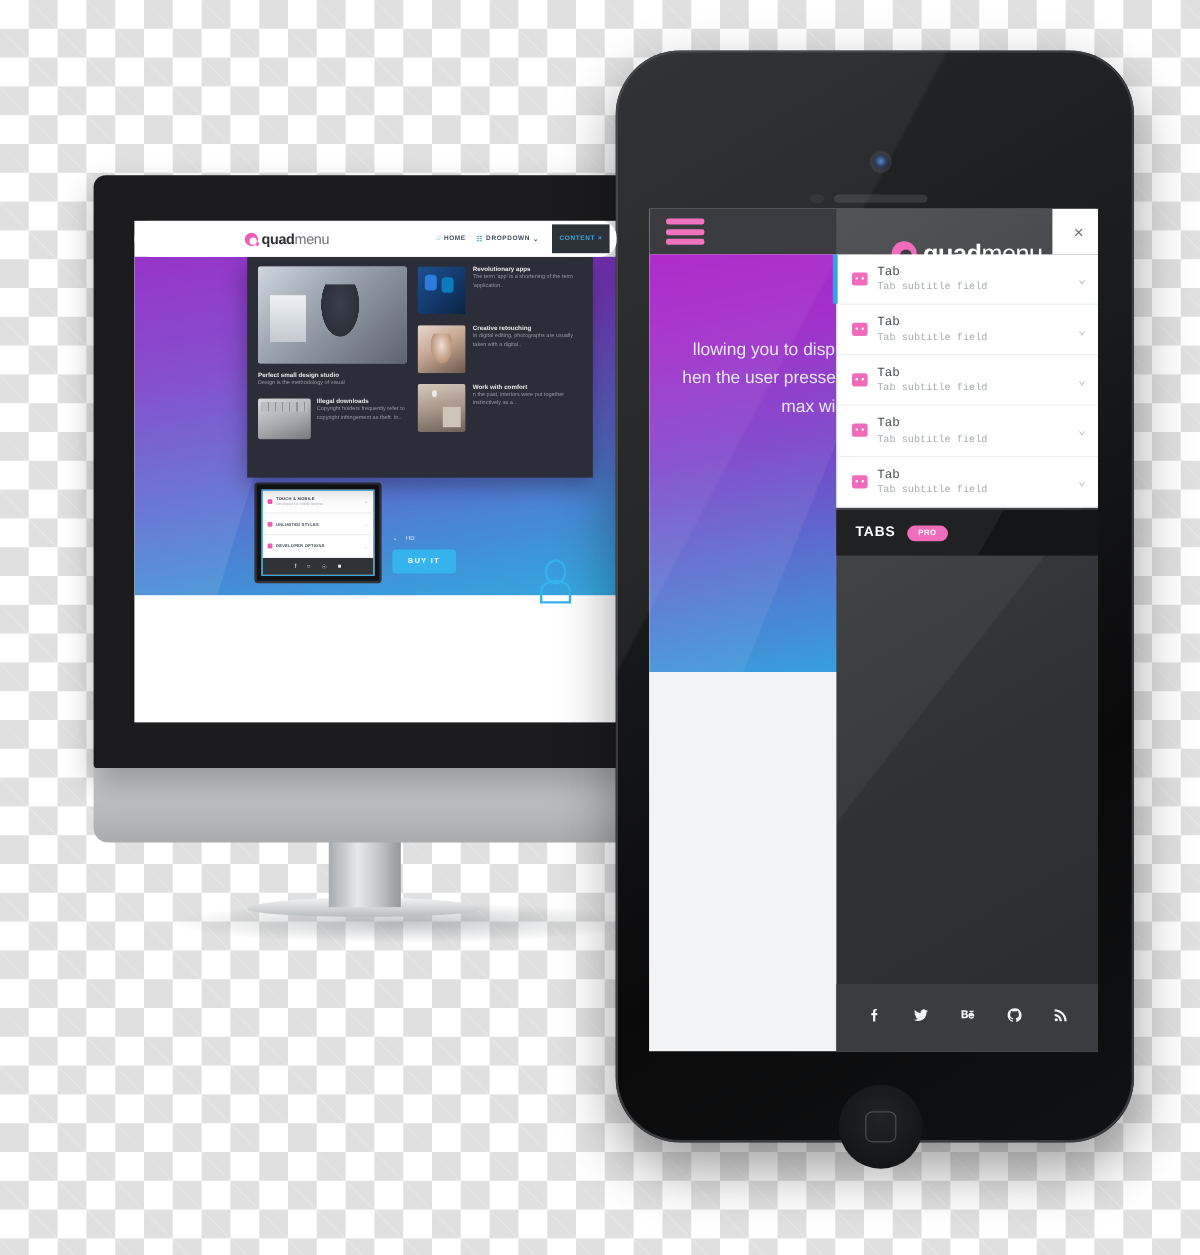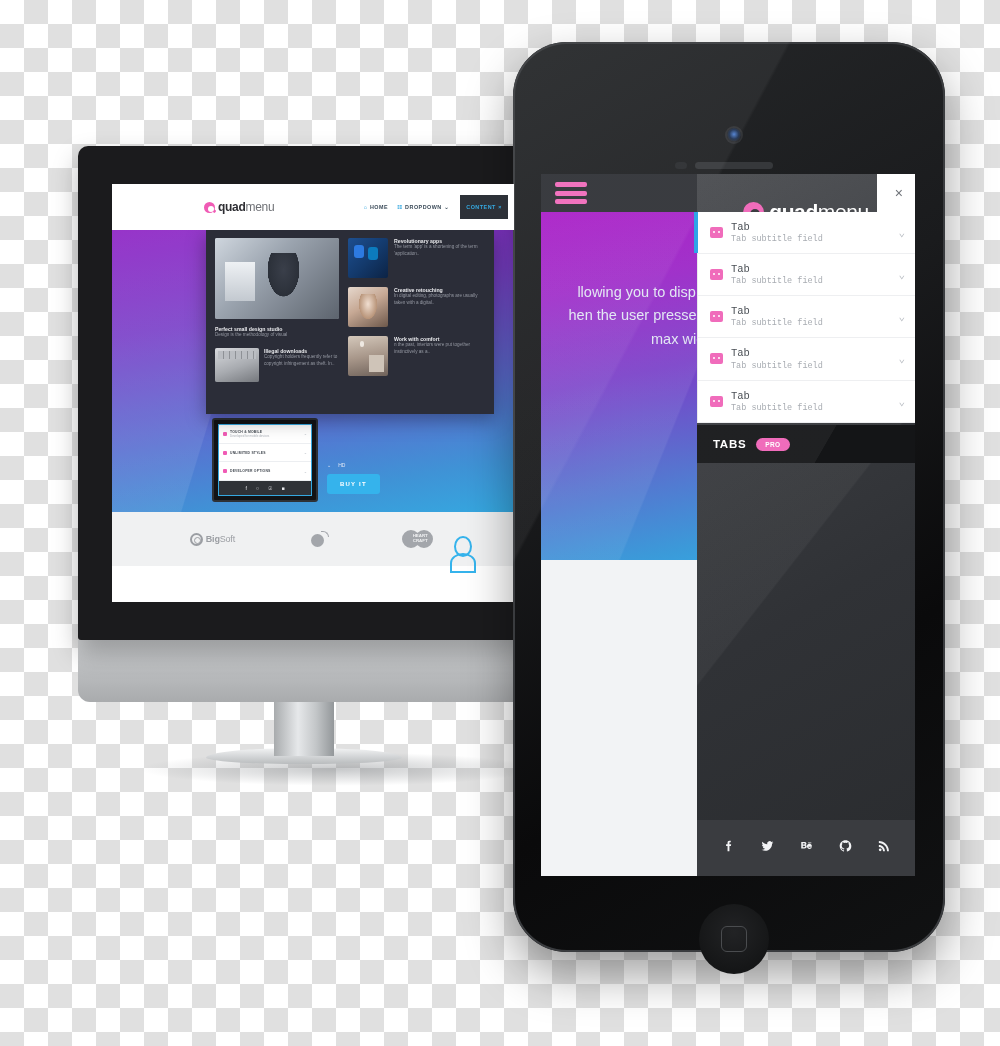--- a/index.html
+++ b/index.html
@@ -42,22 +42,22 @@
     background: linear-gradient(180deg,#f2f3f4,#b9bcbe);
     border-radius: 50%/60% 60% 40% 40%;
   }
   .imac-shadow {
     position: absolute; left: 60px; top: 606px; width: 400px; height: 34px;
     background: radial-gradient(ellipse at center, rgba(90,95,100,.34) 0%, rgba(90,95,100,0) 70%);
   }
 
   
   .site-nav {
-    height: 46px; background:#fff; display:flex; align-items:center;
-    padding: 0 6px 0 0; position: relative; z-index: 4;
+    height: 30px; background:#fff; display:flex; align-items:center;
+    padding: 0 6px 0 0; position: relative; z-index: 4; border-radius: 14px;
   }
   .site-logo { display:flex; align-items:center; margin-left: 92px; gap:3px; }
   .logo-mark {
     width: 11px; height: 11px; border-radius: 50%; background:#f05bb5;
     position: relative; display:inline-block;
   }
   .logo-mark::after {
     content:""; position:absolute; left:4px; top:4px; width:6px; height:6px;
     border-radius:50%; background:#fff;
   }
@@ -434,34 +434,20 @@
             <div class="hero-cta">
               <div class="hero-meta">
                 <span>⌄</span>
                 <span>HD</span>
               </div>
               <div class="btn-buy">BUY IT</div>
             </div>
           </div>
         </div>
 
-        <div class="clients">
-          <div class="client">
-            <span class="gear-ico"></span>
-            <span class="client-name"><span>Big</span><em>Soft</em></span>
-          </div>
-          <div class="client">
-            <span class="bomb-ico"></span>
-          </div>
-          <div class="client">
-            <span class="heart-ico">
-              <span class="heart-label"><span>HEART</span><br><span>CRAFT</span></span>
-            </span>
-          </div>
-        </div>
 
         <div class="footer-white">
           <span class="avatar-ico"></span>
         </div>
 
       </div>
     </div>
   </div>
 
   <div class="admin">

